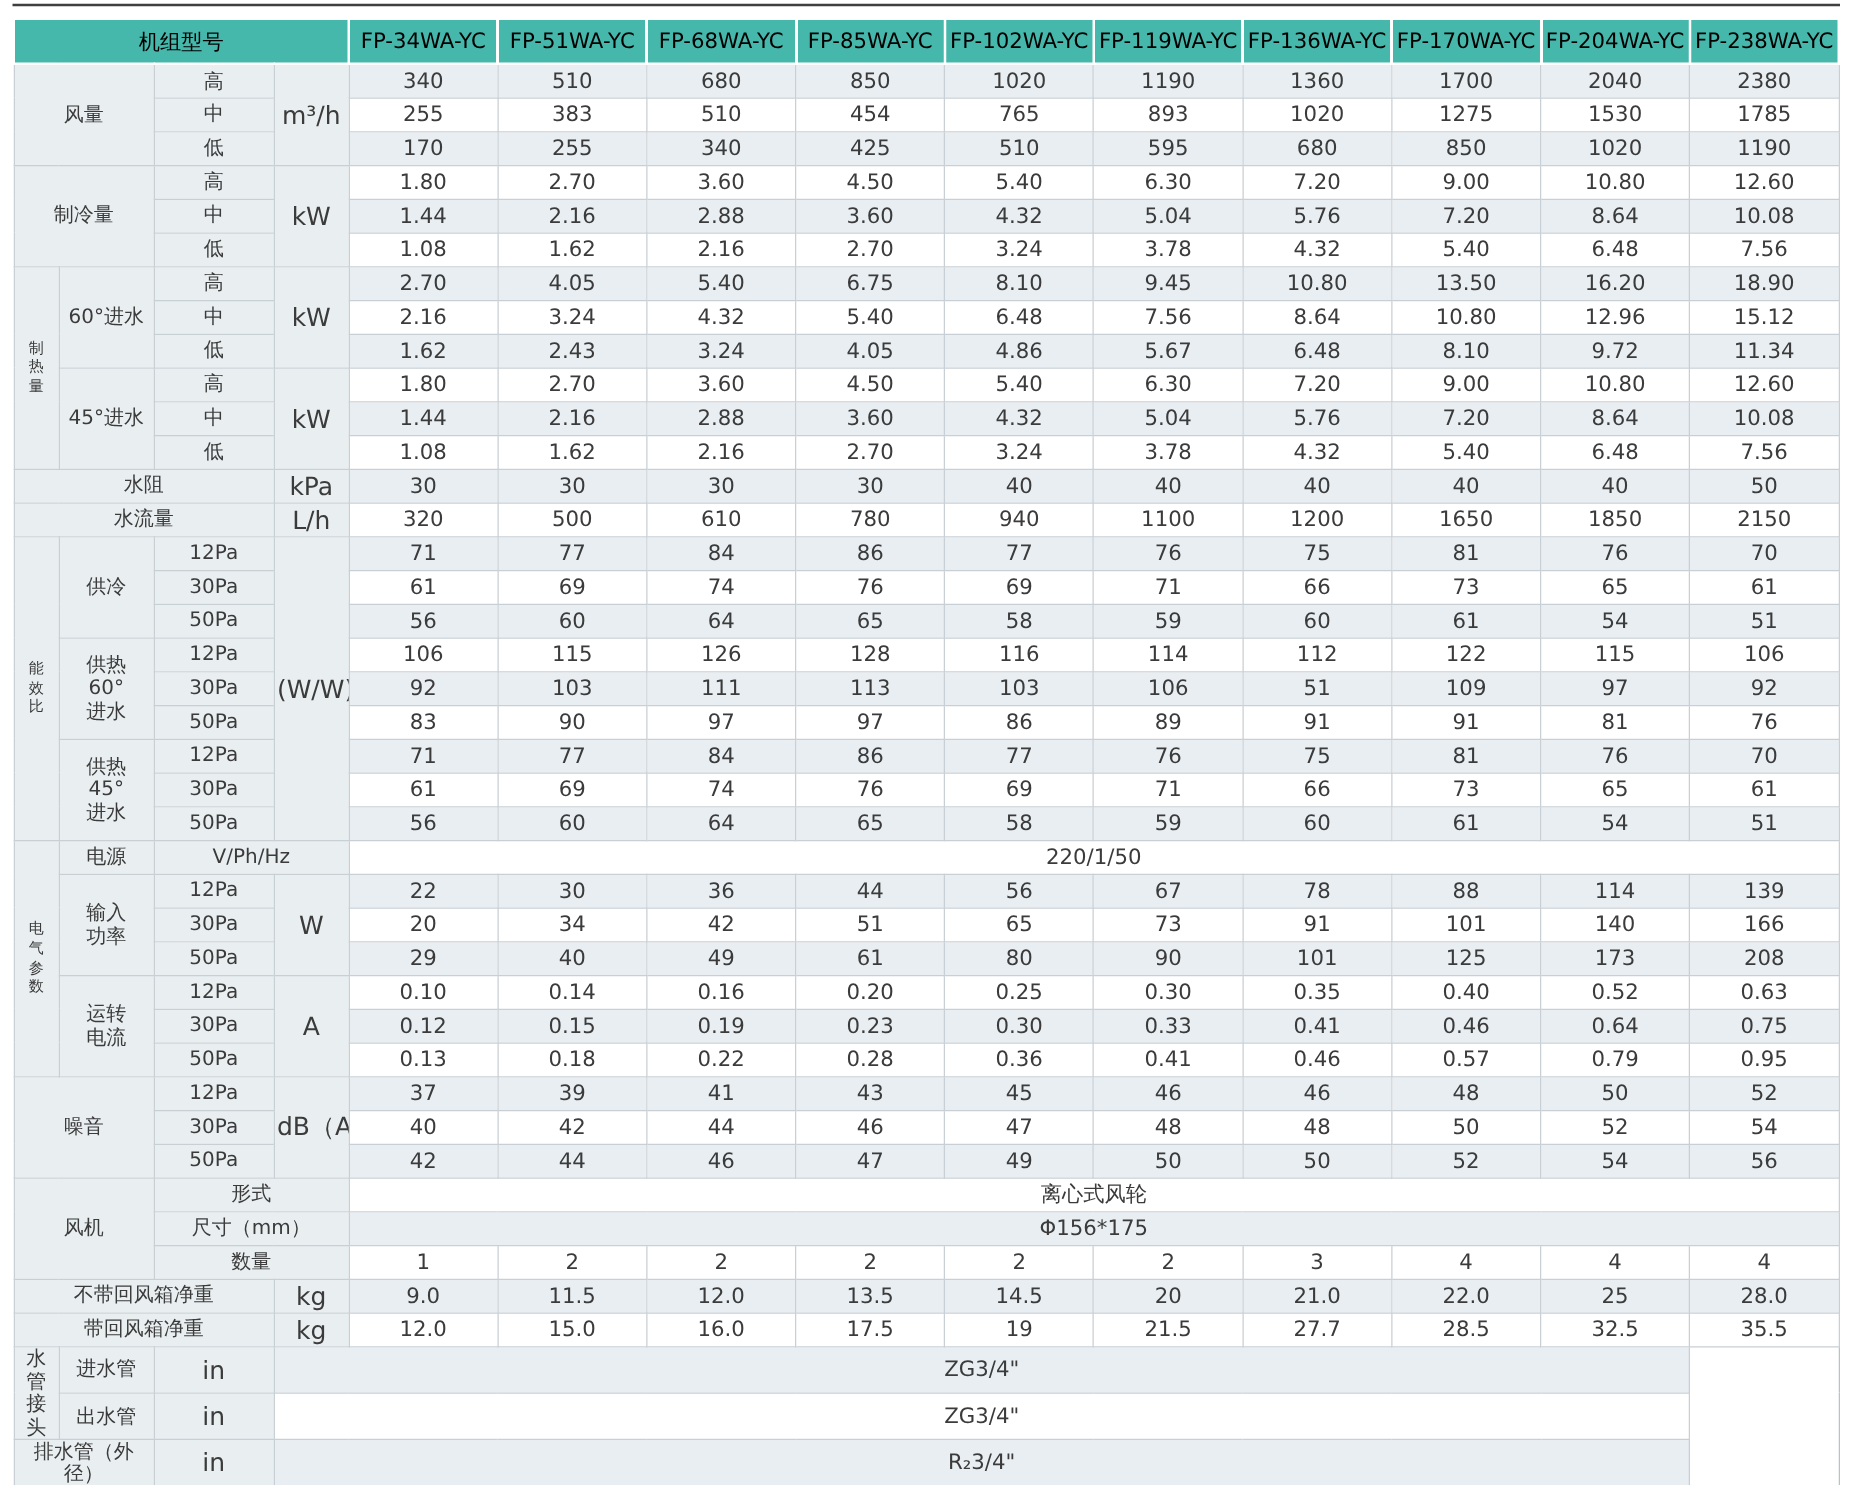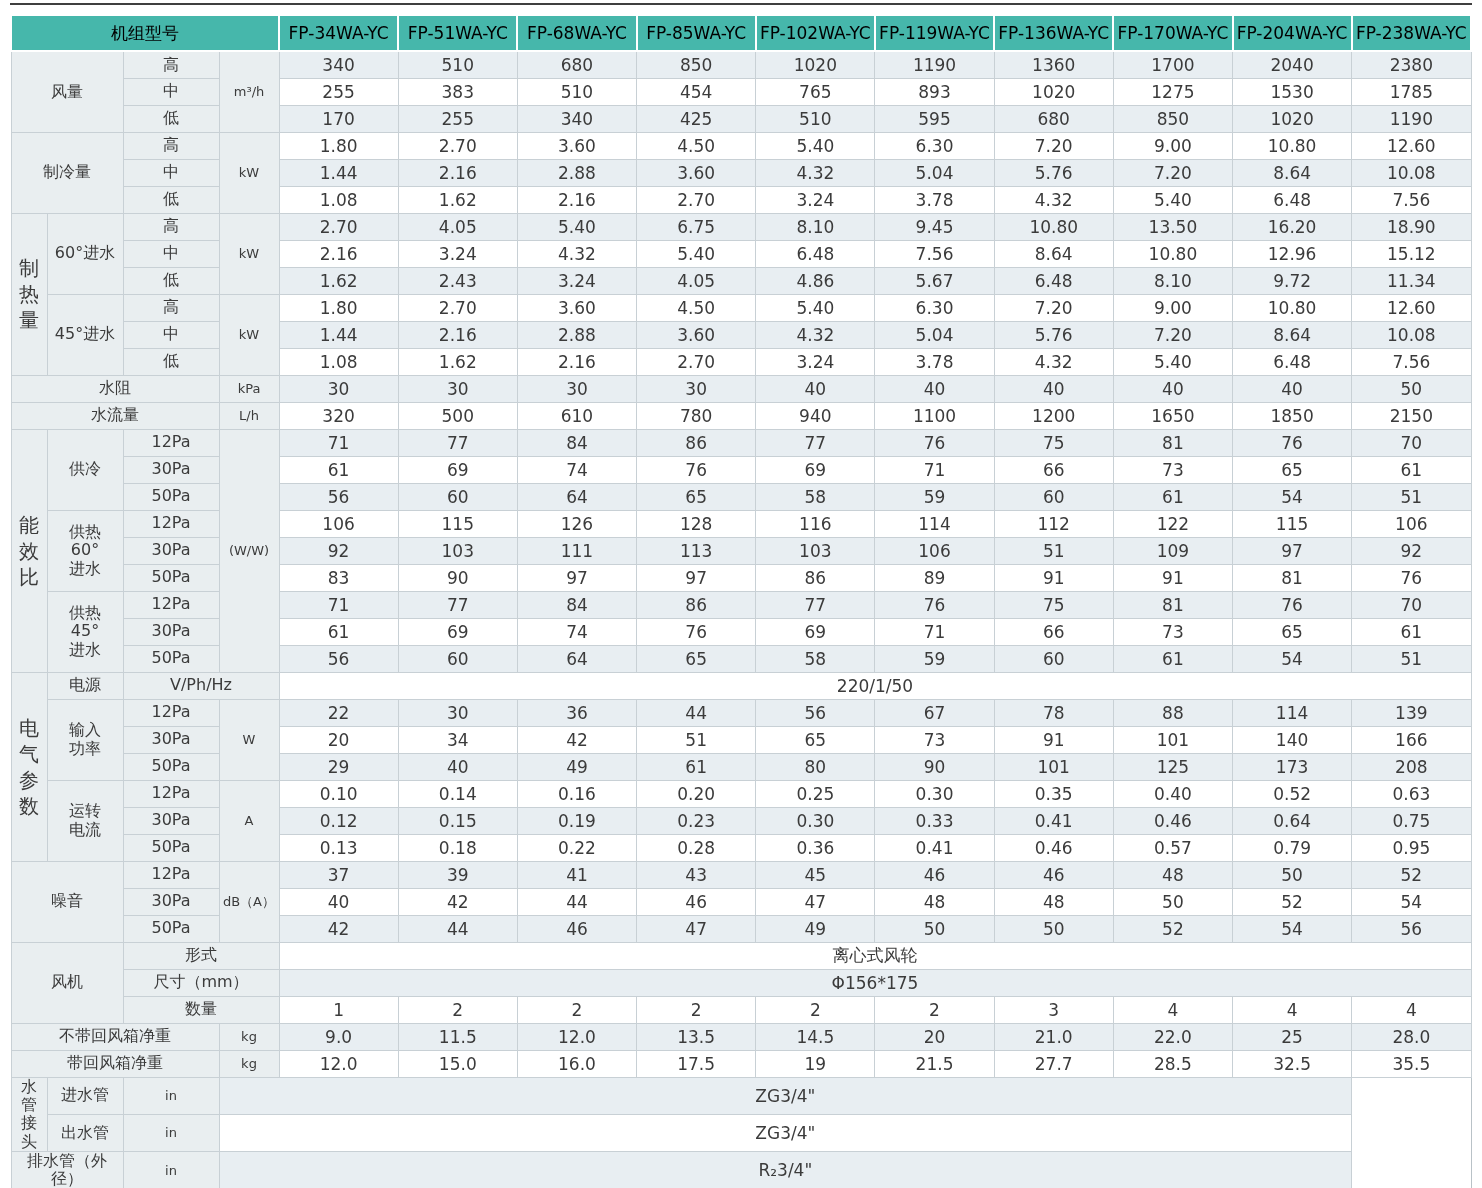--- a/index.html
+++ b/index.html
@@ -43,31 +43,31 @@
   }
   tbody td{height:27px;font-size:17px;}
   td.lbl{
     background:var(--label-bg);
     font-size:16px;
     white-space:pre-line;
     line-height:1.15;
   }
   td.unit{
     background:var(--label-bg);
-    font-size:13px;
+    font-size:20px;
     white-space:nowrap;
   }
   td.data{background:#ffffff;}
   tbody tr:nth-child(odd) td.data{background:var(--stripe);}
   .vert{
     display:inline-block;
     width:1.05em;
     word-break:break-all;
     line-height:1.3;
-    font-size:20px;
+    font-size:12px;
     white-space:normal;
   }
 </style>
 </head>
 <body>
 
 <div class="page">
   <div class="top-rule"></div>
   <table>
     <colgroup>

